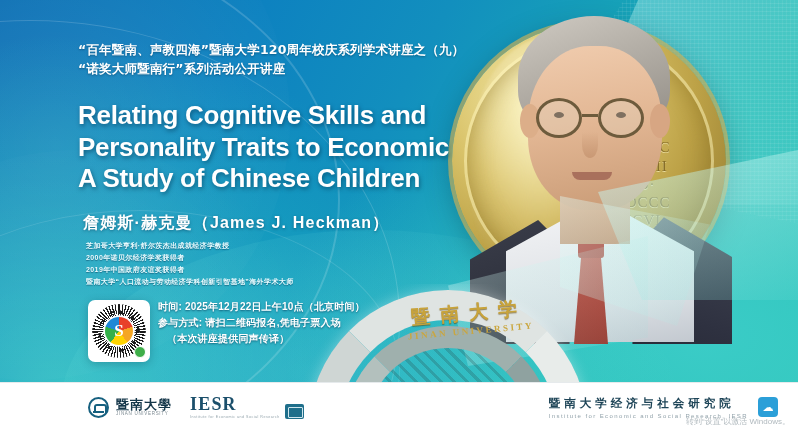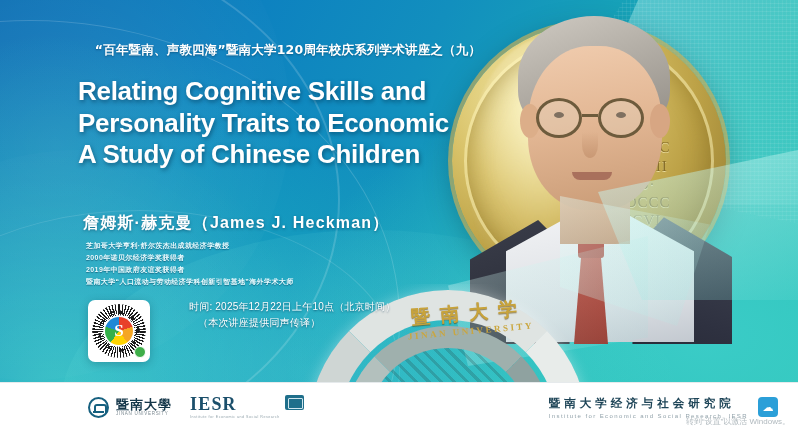--- a/index.html
+++ b/index.html
@@ -197,24 +197,23 @@
   }
 
   
   #header-lines {
     position:absolute; left:78px; top:40px; width:420px;
     color:#ffffff;
     font-family:"DejaVu Sans","Liberation Sans",sans-serif;
     font-size:12.5px; font-weight:bold; line-height:1.55;
     text-shadow:0 1px 2px rgba(0,40,70,0.45);
     letter-spacing:.2px;
-    text-align:center;
   }
   #title {
-    position:absolute; left:78px; top:76px; width:400px;
+    position:absolute; left:78px; top:100px; width:400px;
     color:#ffffff; font-weight:bold;
     font-size:26px; line-height:1.22; letter-spacing:-0.3px;
     text-shadow:1px 2px 4px rgba(0,45,75,0.55);
   }
   #speaker {
     position:absolute; left:83px; top:213px; width:420px;
     color:#ffffff; font-weight:bold; font-size:16px;
     letter-spacing:1.2px;
     text-shadow:0 1px 3px rgba(0,45,75,0.5);
   }
@@ -258,24 +257,23 @@
     font-family:"Liberation Serif","DejaVu Serif",serif;
   }
   #qr .badge {
     position:absolute; right:4px; bottom:4px; width:12px; height:12px;
     border-radius:50%; background:#3fae49; border:1px solid #fff;
   }
 
   
   #event-info {
     position:absolute; left:158px; top:299px; width:300px;
-    color:#ffffff; font-weight:normal; font-size:10px; line-height:1.62;
+    color:#ffffff; font-weight:bold; font-size:10px; line-height:1.62;
     text-shadow:0 1px 2px rgba(0,45,75,0.6);
     letter-spacing:.2px;
-    margin-left:31px;
   }
   #event-info .indent { padding-left:9px; }
 
   
   #footer {
     position:absolute; left:0; bottom:0; width:798px; height:49px;
     background:#ffffff;
     display:flex; align-items:center; justify-content:space-between;
     padding:0 20px;
     border-top:1px solid #e6eaec;
@@ -290,21 +288,21 @@
     content:""; position:absolute; left:4px; top:5px; width:9px; height:7px;
     border:2px solid #16607f; border-bottom:none; border-radius:3px 3px 0 0;
   }
   .ju-seal:before {
     content:""; position:absolute; left:3px; bottom:3px; width:11px; height:2px;
     background:#16607f;
   }
   .ju-cn { color:#15374a; font-size:13px; font-weight:bold; letter-spacing:1px;
     font-family:"Liberation Serif","DejaVu Serif",serif; line-height:1.05; }
   .ju-en { color:#7e8b93; font-size:4.5px; letter-spacing:.7px; }
-  .iesr { display:flex; align-items:flex-start; gap:5px; }
+  .iesr { display:flex; align-items:flex-end; gap:5px; }
   .iesr-word { color:#1b4f6b; font-size:18px; font-weight:bold; letter-spacing:1.2px;
     font-family:"Liberation Serif","DejaVu Serif",serif; line-height:1; }
   .iesr-mark {
     width:19px; height:15px; background:#1f6f8b; border-radius:2px; position:relative;
   }
   .iesr-mark:after {
     content:""; position:absolute; left:3px; top:3px; width:13px; height:9px;
     border:1.5px solid #cfe6ee; border-radius:1px;
   }
   .iesr-sub { color:#93a3ab; font-size:3.6px; letter-spacing:.5px; margin-top:2px; }
@@ -379,20 +377,21 @@
 
   <div id="arch">
     <div class="ring-out"></div>
     <div class="ring-in"></div>
     <div class="gold">暨南大学</div>
     <div class="goldsub">JINAN UNIVERSITY</div>
   </div>
 
   <div id="header-lines">
     <div>“百年暨南、声教四海”暨南大学120周年校庆系列学术讲座之（九）</div>
+    <div>“诺奖大师暨南行”系列活动公开讲座</div>
   </div>
 
   <div id="title">
     <div>Relating Cognitive Skills and</div>
     <div>Personality Traits to Economic</div>
     <div>A Study of Chinese Children</div>
   </div>
 
   <div id="speaker">詹姆斯·赫克曼（James J. Heckman）</div>
 
@@ -405,20 +404,21 @@
 
   <div id="qr">
     <div class="dots"></div>
     <div class="dots2"></div>
     <div class="core"></div>
     <div class="badge"></div>
   </div>
 
   <div id="event-info">
     <div>时间: 2025年12月22日上午10点（北京时间）</div>
+    <div>参与方式: 请扫二维码报名,凭电子票入场</div>
     <div class="indent">（本次讲座提供同声传译）</div>
   </div>
 
   <div id="footer">
     <div class="left">
       <div class="ju-logo">
         <div class="ju-seal"></div>
         <div>
           <div class="ju-cn">暨南大學</div>
           <div class="ju-en">JINAN UNIVERSITY</div>

